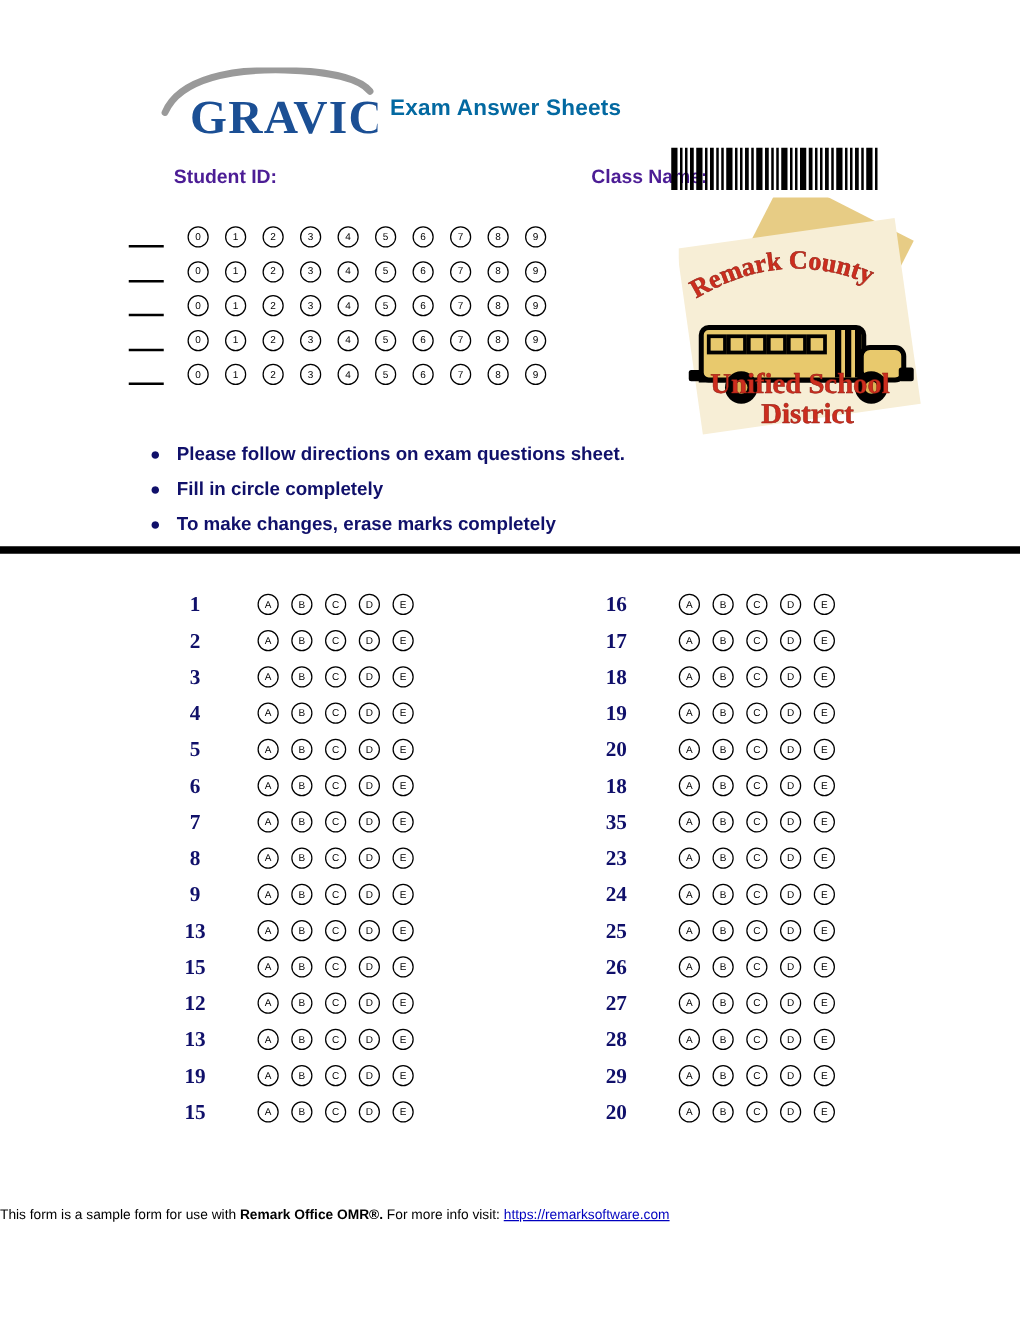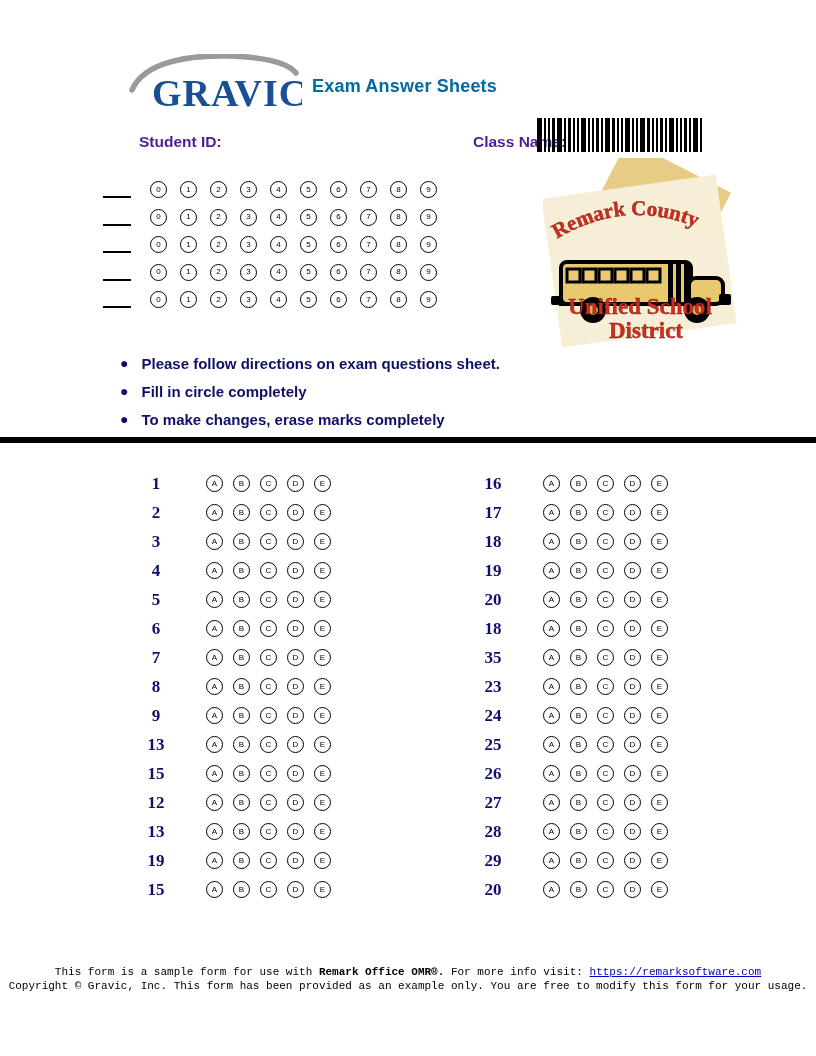--- a/index.html
+++ b/index.html
@@ -37,22 +37,22 @@
   .divider { position:absolute; left:0; top:437px; width:816px; height:6px; background:#000; }
   
   .q-col { position:absolute; top:475px; }
   .q-col-left  { left:141px; }
   .q-col-right { left:478px; }
   .q-row { display:flex; align-items:center; gap:10px; height:17px; margin-bottom:12px; }
   .q-num { width:30px; margin-right:25px; text-align:center;
            font-family:"Liberation Serif", serif; font-weight:bold;
            font-size:17px; color:#10106a; }
   
-  .footer { position:absolute; left:0; top:966px; width:816px; text-align:center;
-            font-size:11px; line-height:13.5px; color:#000;font-family:Liberation Mono, monospace; }
+  .footer { position:absolute; left:0; top:966px; width:816px; 
+            font-size:11px; line-height:13.5px; color:#000; }
   .footer b { font-weight:bold; }
   .footer a { color:#0000bf; text-decoration:underline; cursor:pointer; }
 </style>
 </head>
 <body>
 
 <div class="page">
 
   <div class="gravic">
     <svg width="176" height="62" viewBox="0 0 176 62">
@@ -466,16 +466,15 @@
         <span class="bubble">A</span>
         <span class="bubble">B</span>
         <span class="bubble">C</span>
         <span class="bubble">D</span>
         <span class="bubble">E</span>
       </div>
     </div>
 
   <div class="footer">
     <div><span>This form is a sample form for use with </span><b>Remark Office OMR®.</b><span> For more info visit: </span><a>https://remarksoftware.com</a></div>
-    <div>Copyright © Gravic, Inc. This form has been provided as an example only. You are free to modify this form for your usage.</div>
   </div>
 
 </div>
 
 </body></html>

